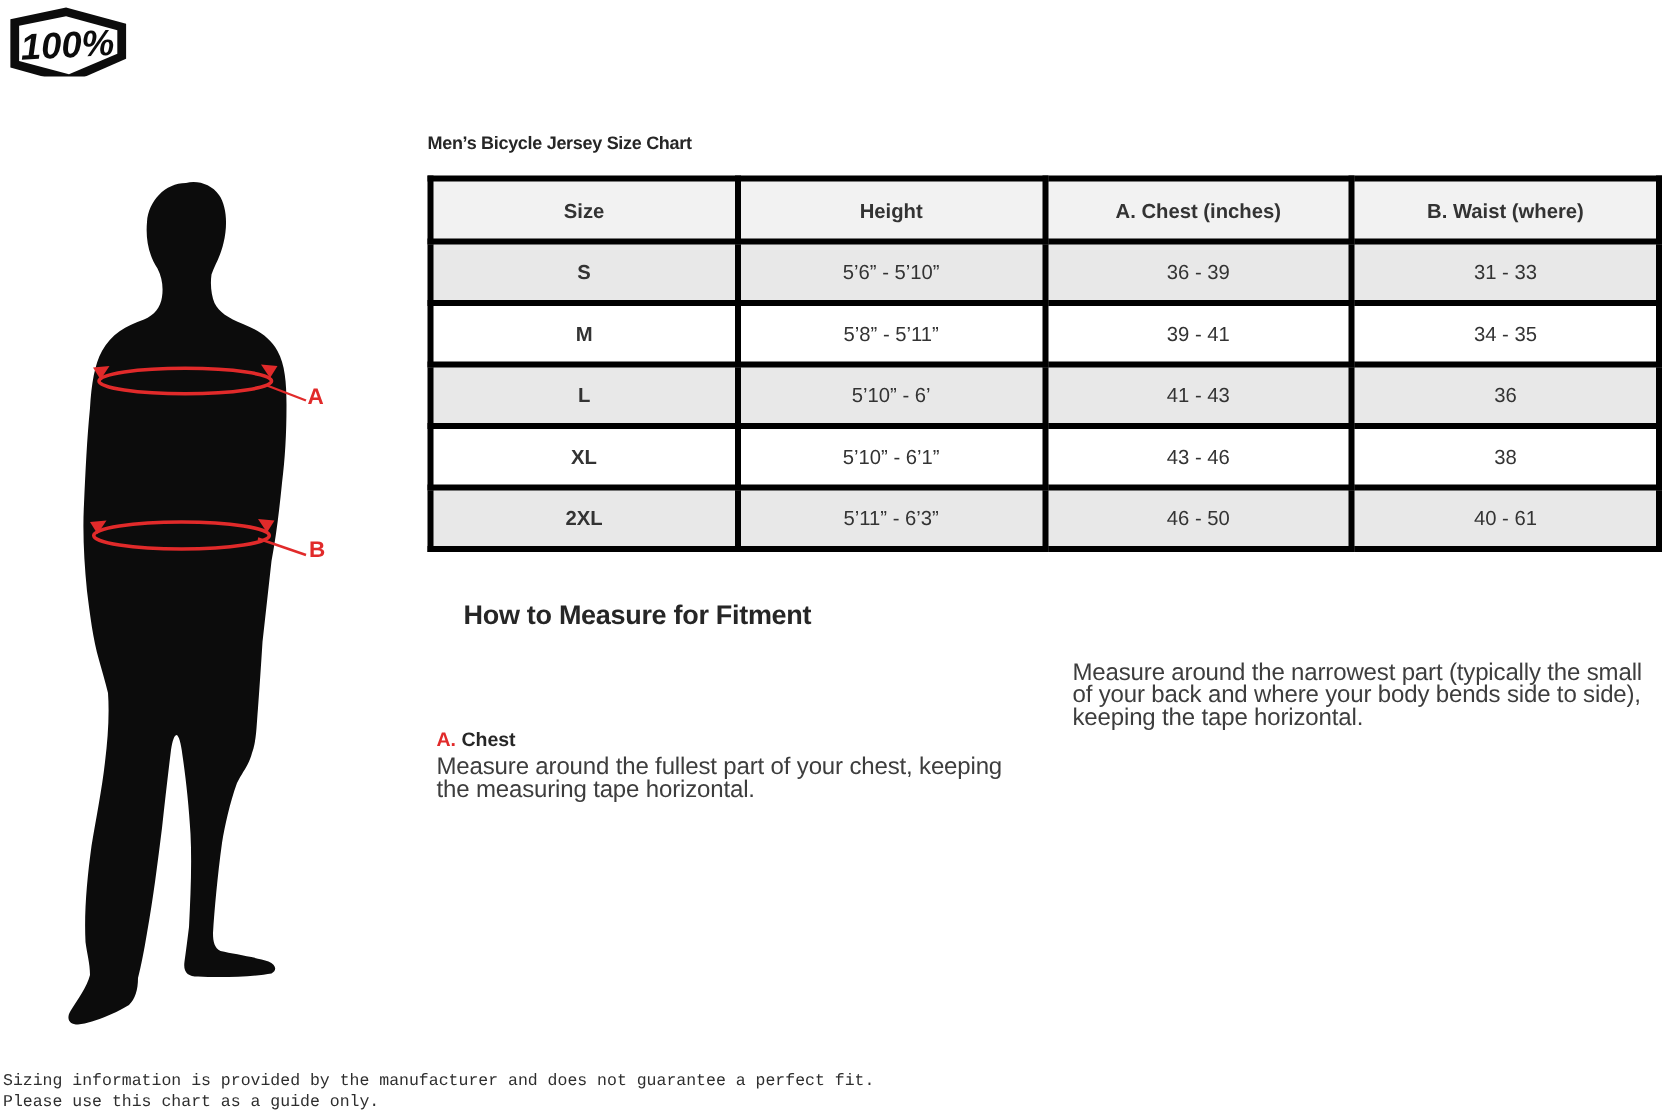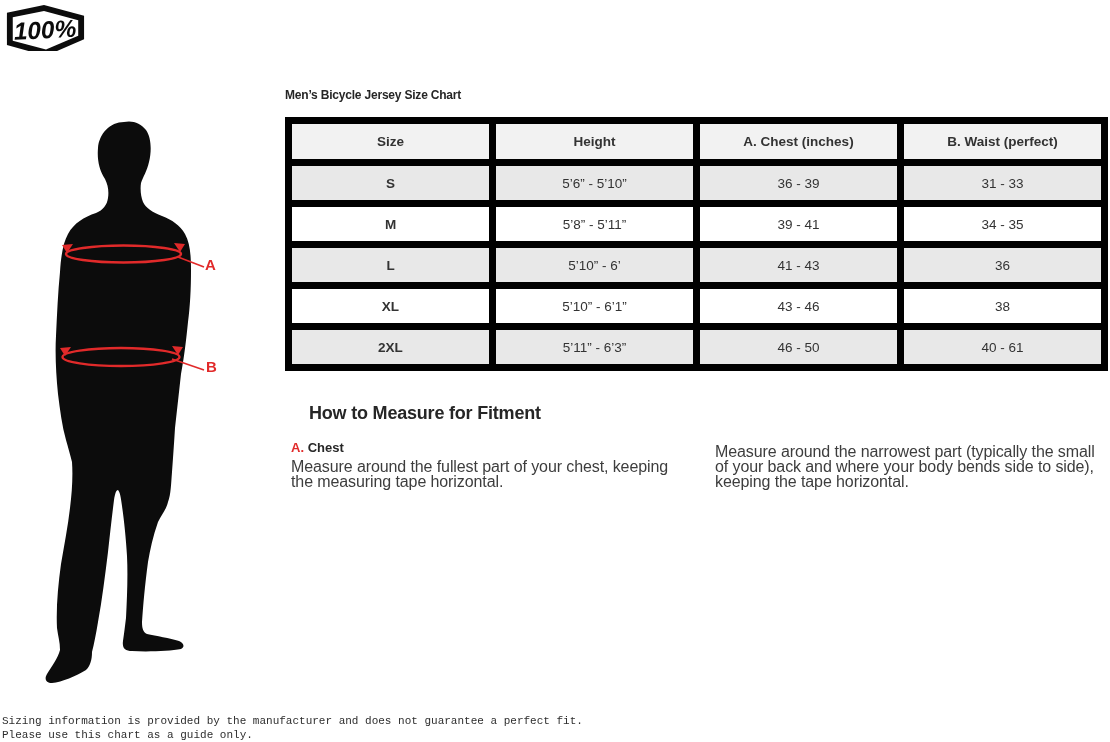--- a/index.html
+++ b/index.html
@@ -32,39 +32,39 @@
     letter-spacing: -0.2px; margin-bottom: 15px;
   }
 
   table.size-table {
     width: 823px;
     border-collapse: collapse;
     table-layout: fixed;
     font-size: 13.5px;
   }
   .size-table th, .size-table td {
-    border: 7px solid #000000;
+    border: 4px solid #000000;
     text-align: center;
     vertical-align: middle;
     color: #333333;
   }
   .size-table th { height: 42px; background: #f2f2f2; font-weight: bold; }
   .size-table td { height: 41px; background: #ffffff; font-weight: normal; }
   .size-table tr.striped td { background: #e8e8e8; }
   .size-table td.size-col { font-weight: bold; }
 
   .section-heading {
     font-size: 18px; font-weight: bold; color: #262626;
     letter-spacing: -0.2px;
     margin-top: 32px; margin-bottom: 16px; margin-left: 24px;
   }
 
   .measure-row { display: flex; margin-left: 6px; }
   .measure-item { }
-  .measure-item.chest { width: 388px; margin-right: 36px; }
+  .measure-item.chest { width: 388px; margin-right: 36px; margin-top: 48px; }
   .measure-item.waist { width: 392px; }
   .measure-item-title { font-size: 13px; font-weight: bold; color: #262626; }
   .measure-key { color: #e12a2a; }
   .measure-desc {
     font-size: 16px; color: #3d3d3d; line-height: 15px;
     margin-top: 4px; letter-spacing: -0.1px;
   }
 
   
   .footer {
@@ -149,21 +149,21 @@
 
 <div class="main">
   <div class="page-title">Men’s Bicycle Jersey Size Chart</div>
 
   <table class="size-table">
     <thead>
       <tr>
         <th>Size</th>
         <th>Height</th>
         <th>A. Chest (inches)</th>
-        <th>B. Waist (perfect)</th>
+        <th>B. Waist (where)</th>
       </tr>
     </thead>
     <tbody>
       <tr class="striped">
         <td class="size-col">S</td>
         <td>5’6” - 5’10”</td>
         <td>36 - 39</td>
         <td>31 - 33</td>
       </tr>
       <tr>

